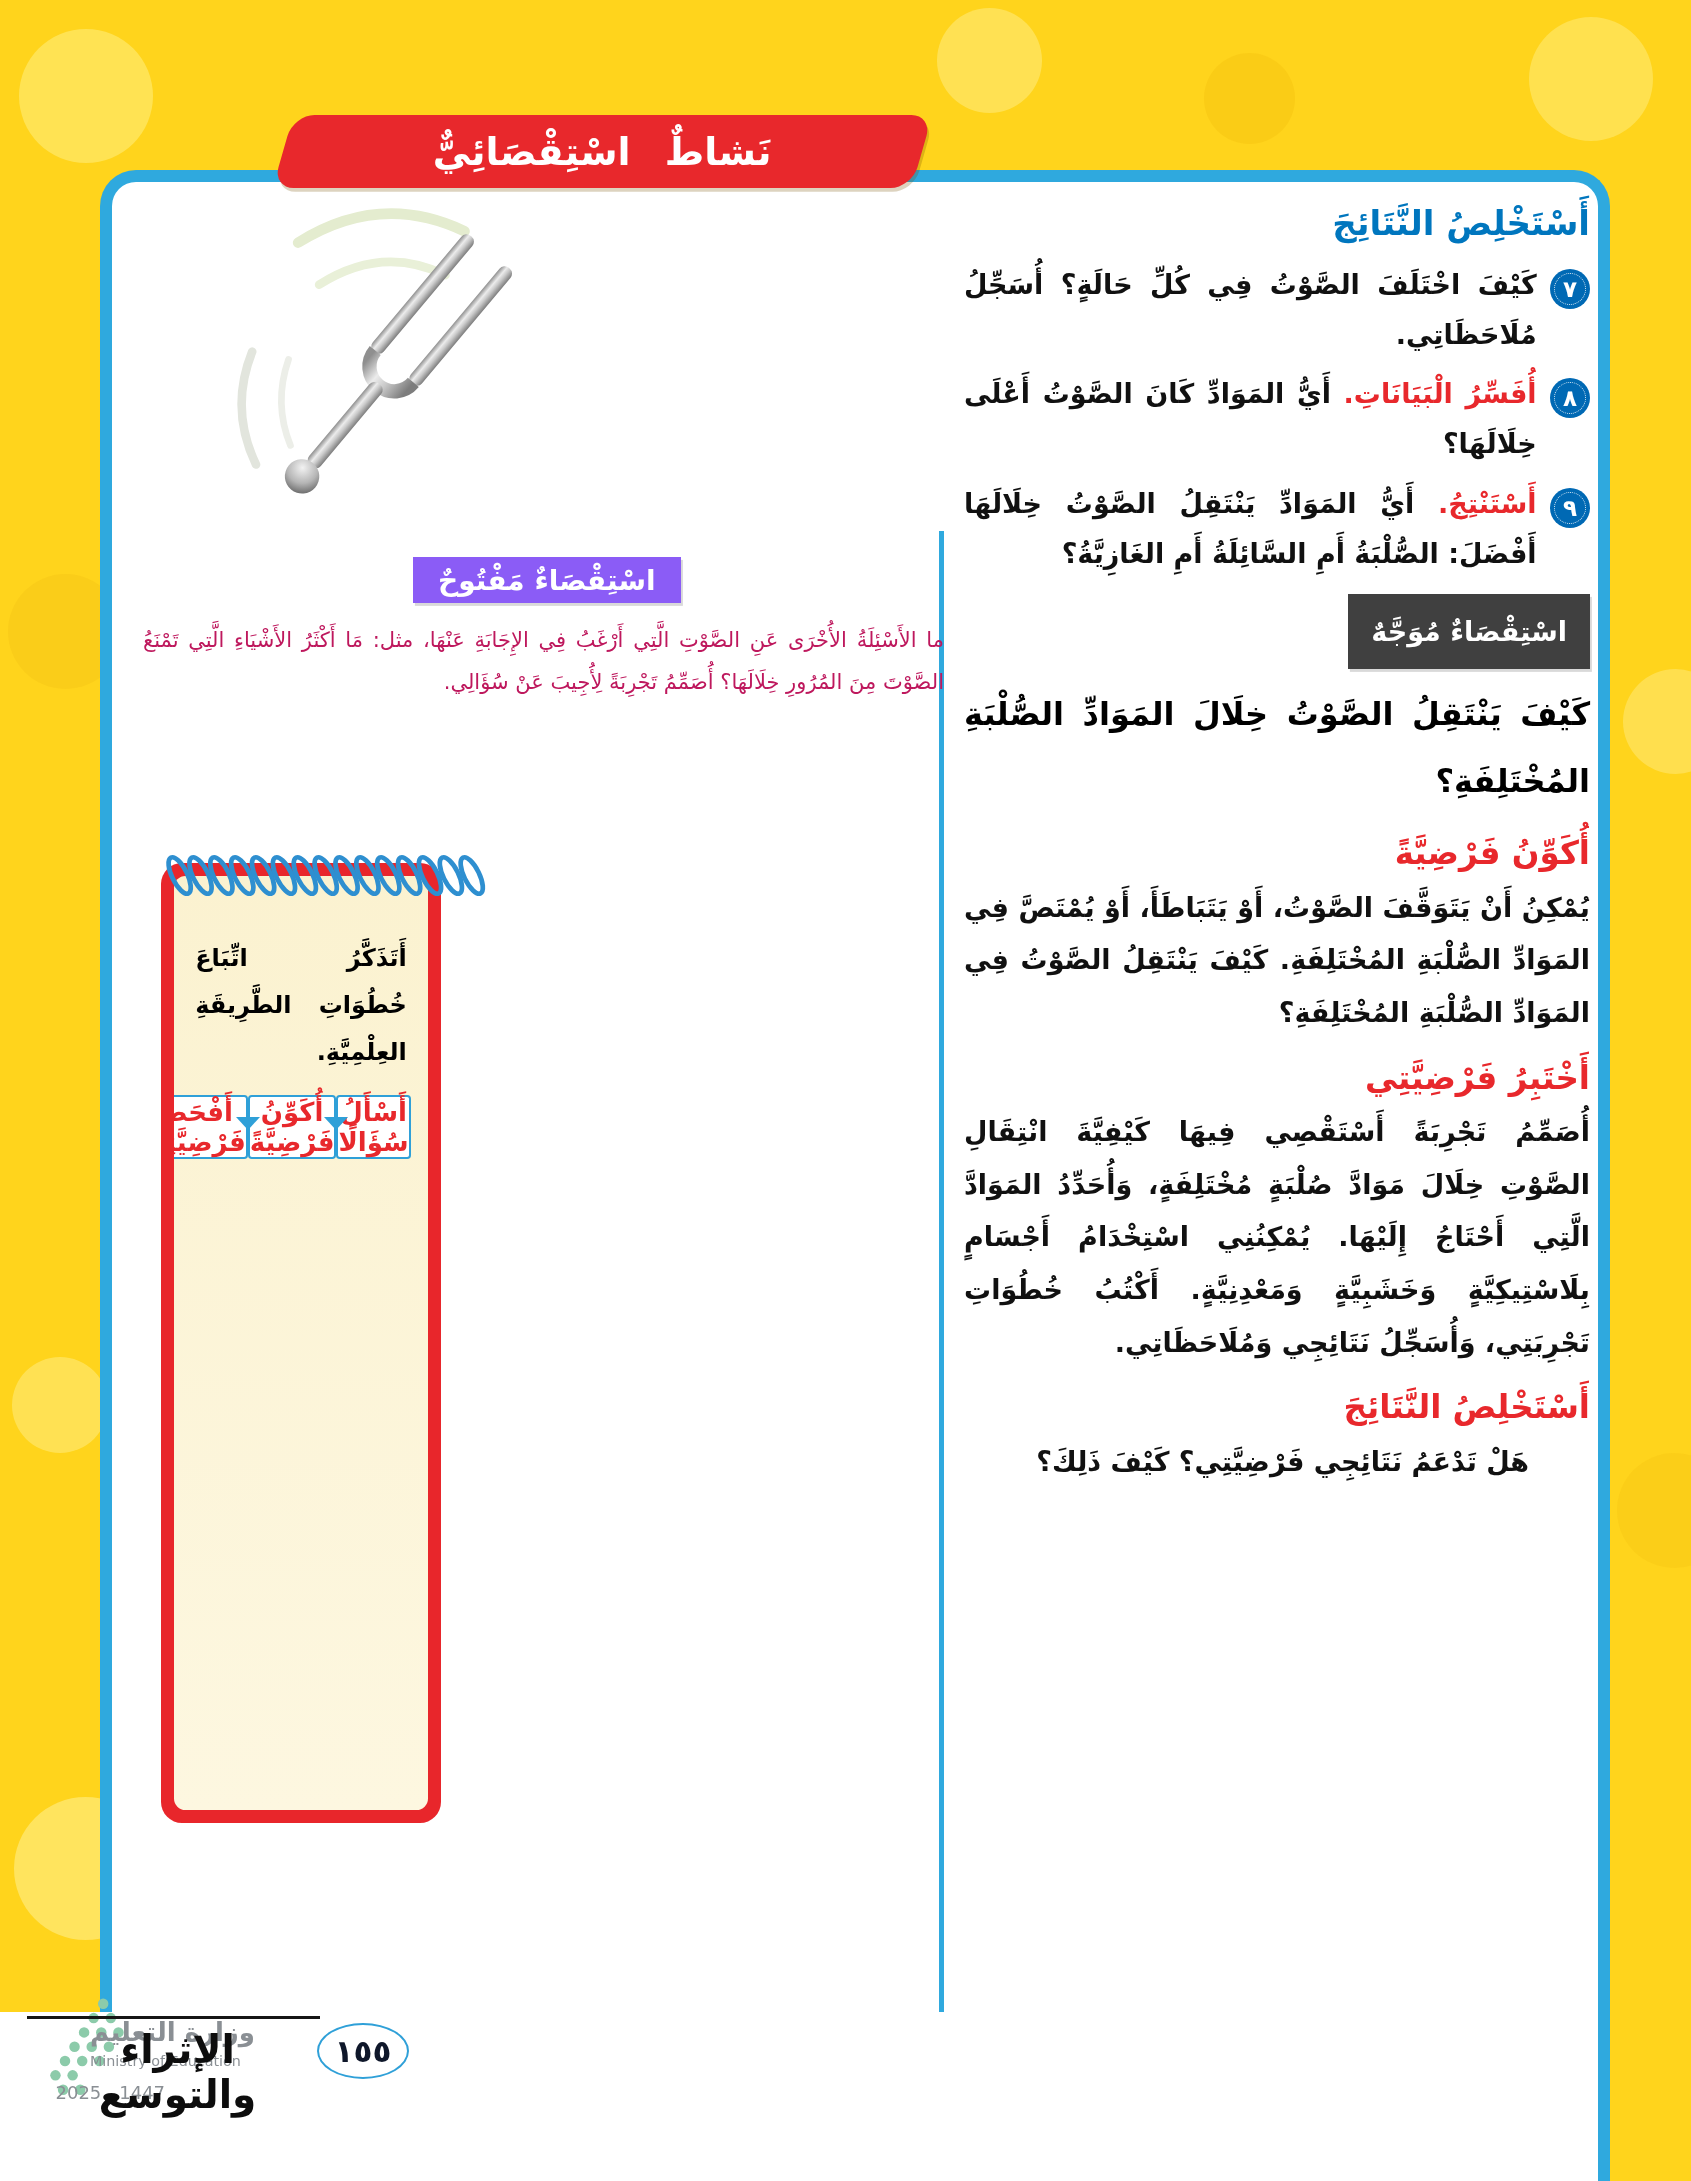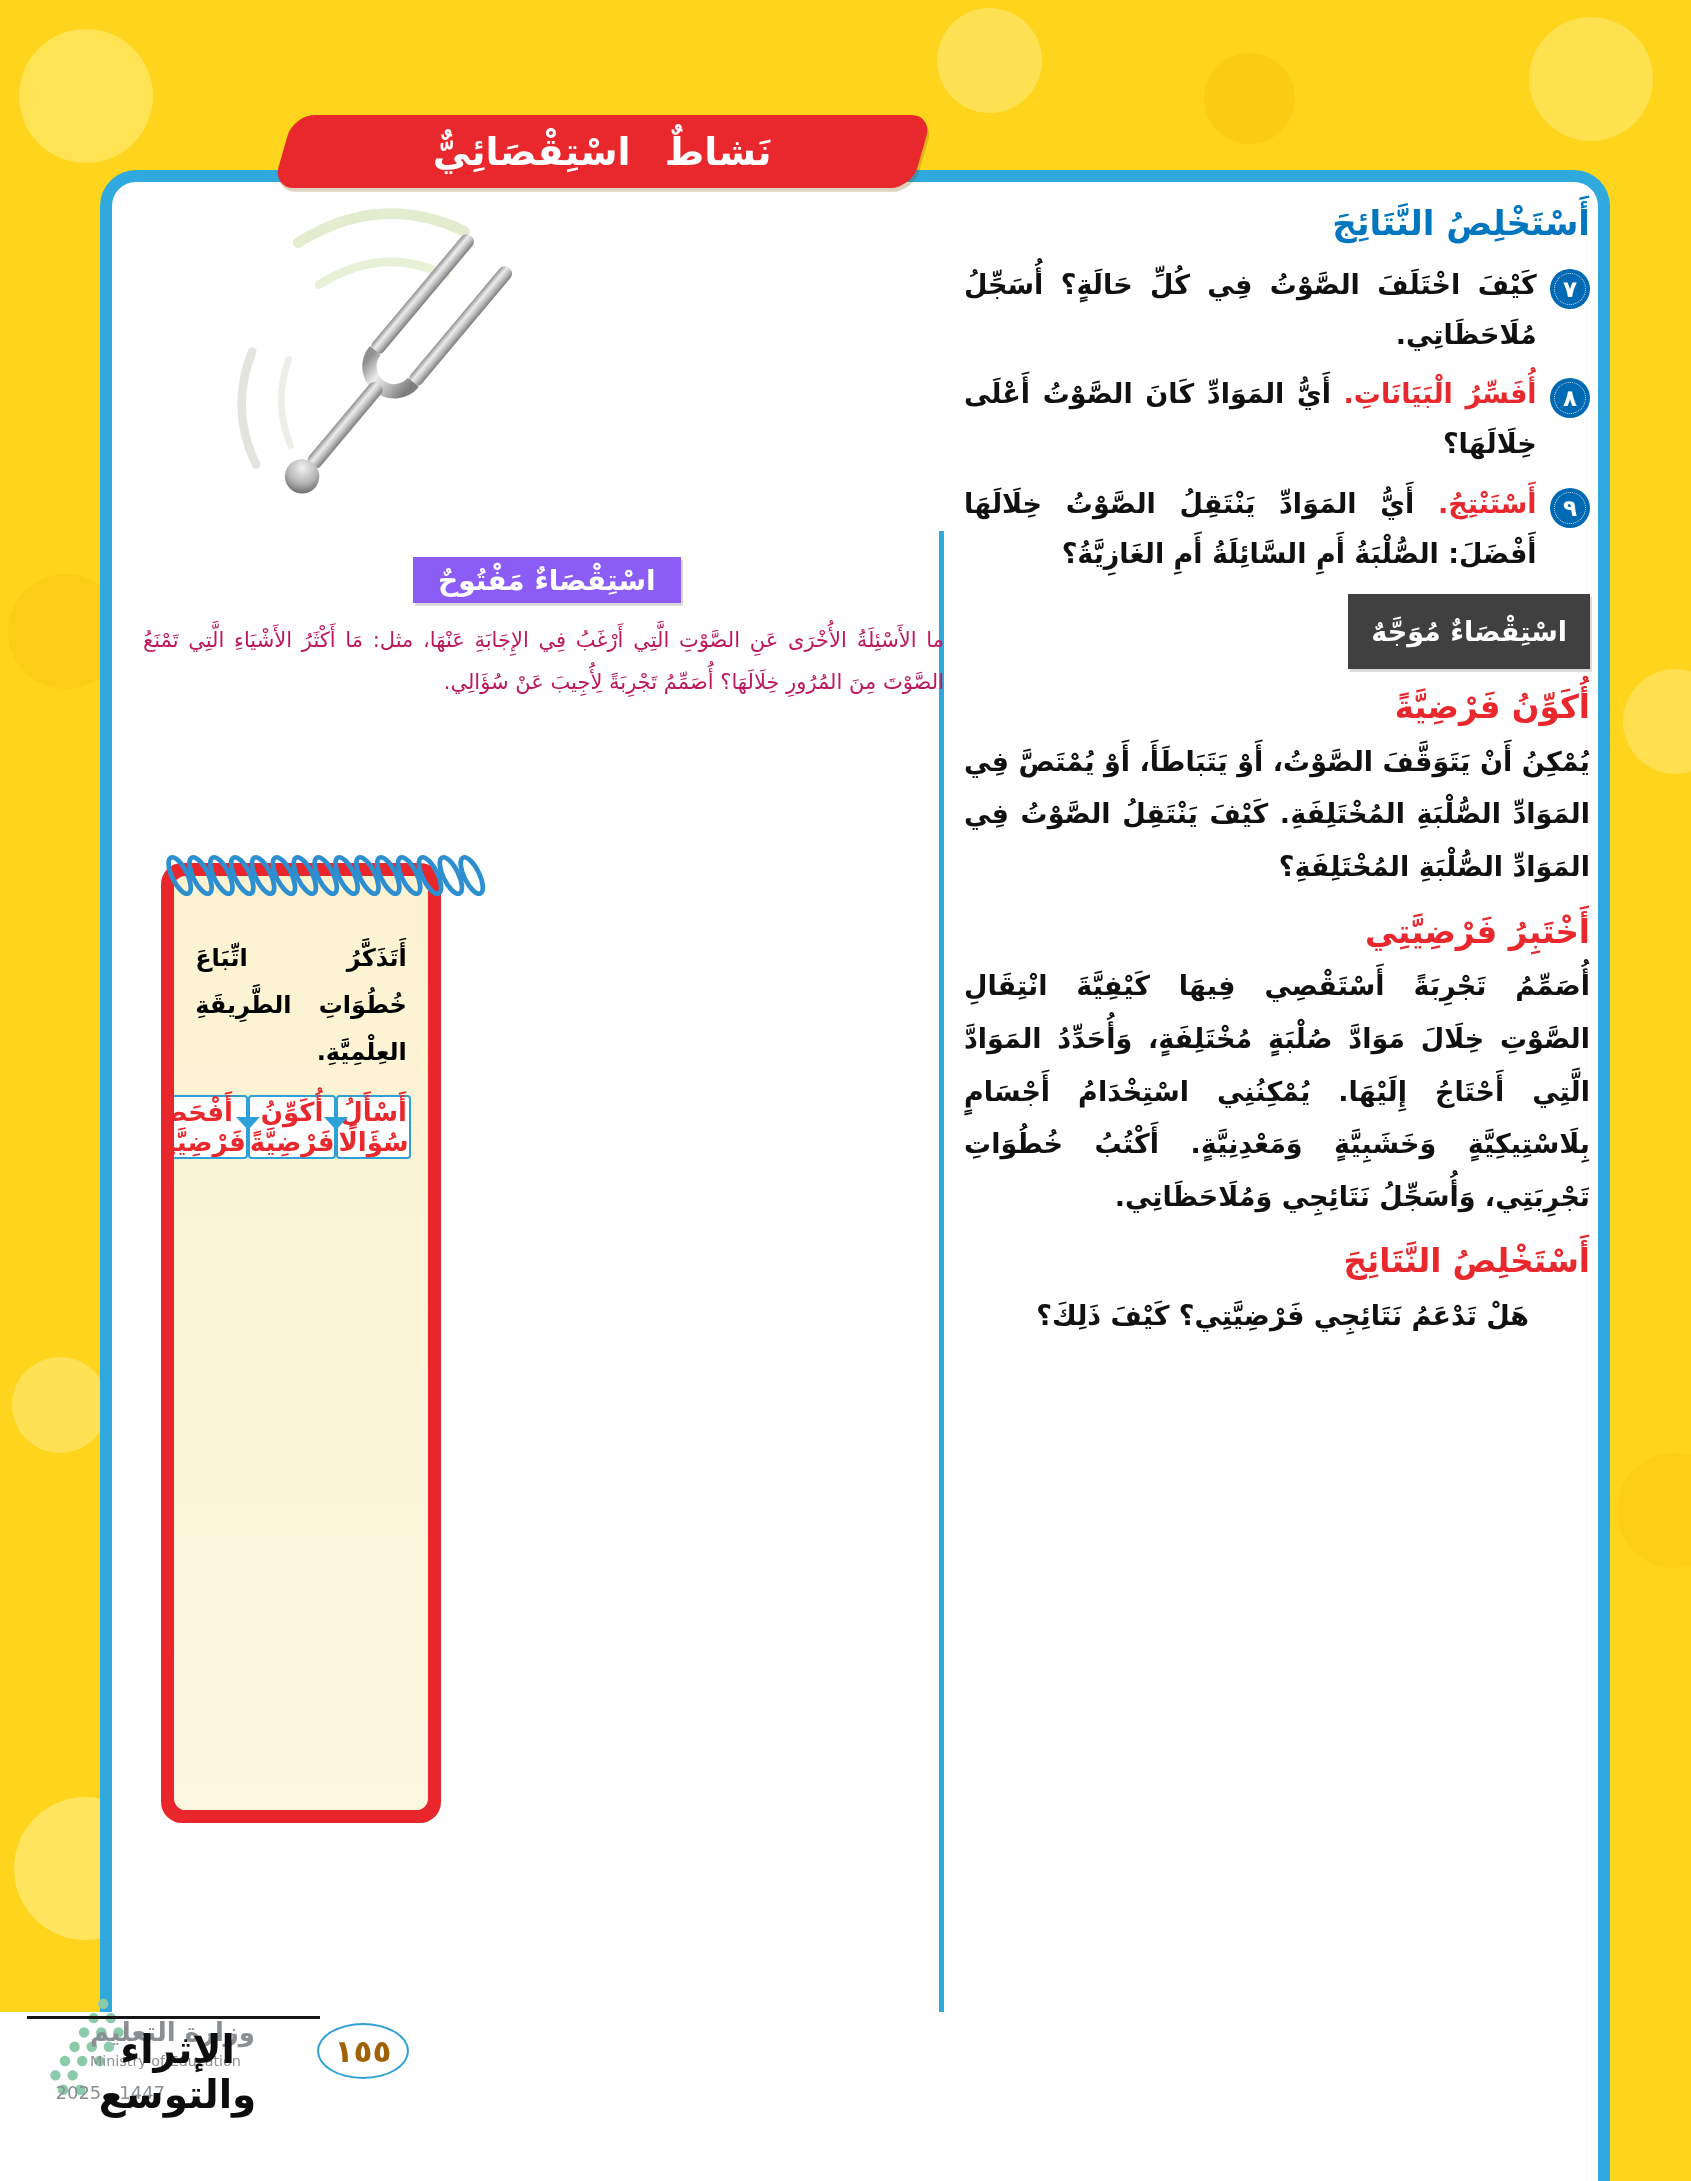--- a/index.html
+++ b/index.html
@@ -98,21 +98,21 @@
   .footer-patch{position:absolute;left:0;top:2012px;width:115px;height:169px;background:#fff;z-index:2}
   .footer-line{position:absolute;left:27px;top:2016px;width:293px;height:2.9px;background:#151515;z-index:6}
   .enrichment{
     position:absolute;left:38px;top:2027px;width:279px;z-index:6;
     text-align:center;font-size:39px;font-weight:700;color:#0d0d0d;
   }
   .page-oval{
     position:absolute;left:317px;top:2023px;width:92px;height:56px;z-index:6;
     background:#fff;border:2.9px solid #2FA0D8;border-radius:50%;
     display:flex;align-items:center;justify-content:center;
-    font-size:31px;font-weight:700;color:#a16207;
+    font-size:31px;font-weight:700;color:#0f172a;
   }
   .moe{position:absolute;left:44px;top:1994px;width:220px;height:143px;z-index:5;color:#8A8F94}
   .moe-dots{position:absolute;left:0;top:0}
   .moe-ar{position:absolute;left:46px;top:23px;font-size:26px;font-weight:700}
   .moe-en{position:absolute;left:46px;top:59px;font-size:14.3px}
   .moe-yr{position:absolute;left:11.5px;top:88px;font-size:18px}
 </style>
 </head>
 <body>
 
@@ -178,20 +178,21 @@
     <p class="qtext"><span class="lead">أُفَسِّرُ الْبَيَانَاتِ.</span> <span>أَيُّ المَوَادِّ كَانَ الصَّوْتُ أَعْلَى خِلَالَهَا؟</span></p>
   </div>
 
   <div class="qitem">
     <span class="badge">٩</span>
     <p class="qtext"><span class="lead">أَسْتَنْتِجُ.</span> <span>أَيُّ المَوَادِّ يَنْتَقِلُ الصَّوْتُ خِلَالَهَا أَفْضَلَ: الصُّلْبَةُ أَمِ السَّائِلَةُ أَمِ الغَازِيَّةُ؟</span></p>
   </div>
 
   <div class="tag-red">اسْتِقْصَاءٌ مُوَجَّهٌ</div>
 
+  <p class="big-q">كَيْفَ يَنْتَقِلُ الصَّوْتُ خِلَالَ المَوَادِّ الصُّلْبَةِ المُخْتَلِفَةِ؟</p>
 
   <h3 class="h-red">أُكَوِّنُ فَرْضِيَّةً</h3>
   <p class="body-p">يُمْكِنُ أَنْ يَتَوَقَّفَ الصَّوْتُ، أَوْ يَتَبَاطَأَ، أَوْ يُمْتَصَّ فِي المَوَادِّ الصُّلْبَةِ المُخْتَلِفَةِ. كَيْفَ يَنْتَقِلُ الصَّوْتُ فِي المَوَادِّ الصُّلْبَةِ المُخْتَلِفَةِ؟</p>
 
   <h3 class="h-red">أَخْتَبِرُ فَرْضِيَّتِي</h3>
   <p class="body-p">أُصَمِّمُ تَجْرِبَةً أَسْتَقْصِي فِيهَا كَيْفِيَّةَ انْتِقَالِ الصَّوْتِ خِلَالَ مَوَادَّ صُلْبَةٍ مُخْتَلِفَةٍ، وَأُحَدِّدُ المَوَادَّ الَّتِي أَحْتَاجُ إِلَيْهَا. يُمْكِنُنِي اسْتِخْدَامُ أَجْسَامٍ بِلَاسْتِيكِيَّةٍ وَخَشَبِيَّةٍ وَمَعْدِنِيَّةٍ. أَكْتُبُ خُطُوَاتِ تَجْرِبَتِي، وَأُسَجِّلُ نَتَائِجِي وَمُلَاحَظَاتِي.</p>
 
   <h3 class="h-red">أَسْتَخْلِصُ النَّتَائِجَ</h3>
   <p class="body-p indent">هَلْ تَدْعَمُ نَتَائِجِي فَرْضِيَّتِي؟ كَيْفَ ذَلِكَ؟</p>
 </div>

